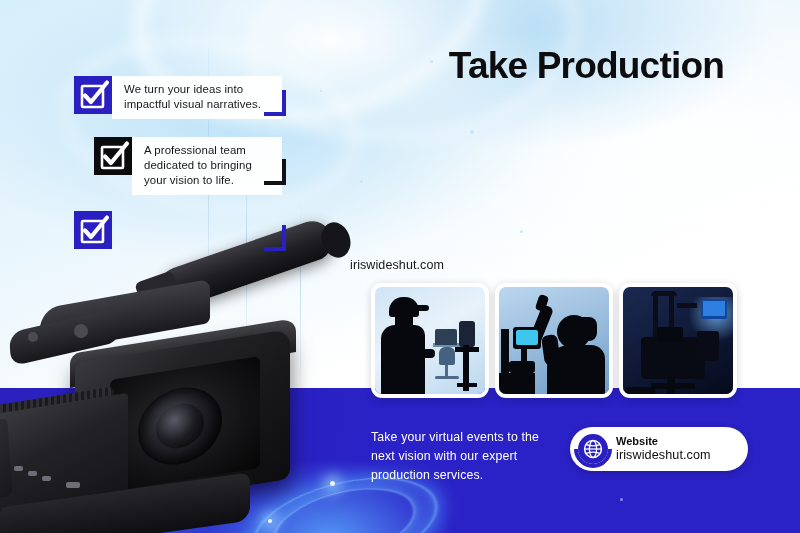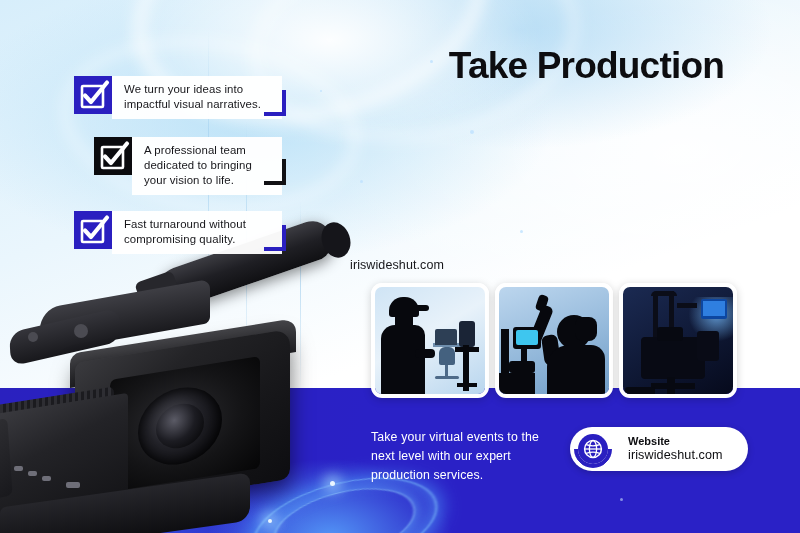--- a/index.html
+++ b/index.html
@@ -224,21 +224,21 @@
     border-radius:50%;
     border:4px solid #2a1fc0;
     border-top-color:transparent; border-right-color:transparent;
     transform:rotate(-45deg);
   }
   .globe {
     position:absolute; left:8px; top:7px; width:30px; height:30px;
     border-radius:50%; background:#2a1fc0;
   }
   .globe svg { position:absolute; left:5px; top:5px; }
-  .web-txt { padding-left:2px;margin-left:12px; }
+  .web-txt { padding-left:2px; }
   .web-t1 { font-size:11px; font-weight:700; color:#0d0d10; line-height:1.15; }
   .web-t2 { font-size:12.6px; font-weight:400; color:#0d0d10; line-height:1.2; letter-spacing:0.1px; }
 </style>
 </head>
 <body>
 
 <div class="canvas">
 
   <div class="bg-top">
     <div class="swirl a"></div>
@@ -327,21 +327,20 @@
 
     <div class="feature" style="width:208px;">
       <div class="feature-row">
         <div class="chk">
           <div class="chk-bg" style="background:#2a1fc0;"></div>
           <svg width="38" height="38" viewBox="0 0 38 38">
             <rect x="8" y="10" width="21" height="21" fill="none" stroke="#fff" stroke-width="2.6" rx="1"></rect>
             <path d="M11 19.5 L17 26 L33 6.5" fill="none" stroke="#fff" stroke-width="4.2" stroke-linecap="round" stroke-linejoin="round"></path>
           </svg>
         </div>
-        <div class="feat-text">Fast turnaround without compromising quality.</div>
       </div>
       <div class="bracket" style="left:190px;top:14px;">
         <i class="v"></i>
           <i class="h"></i>
       </div>
     </div>
 
   </div>
 
   <div class="headline">
@@ -410,21 +409,21 @@
         <div class="sil" style="left:34px;top:40px;width:26px;height:14px;background:#070911;border-radius:3px;"></div>
 
         <div class="sil" style="left:44px;top:90px;width:8px;height:25px;background:#070911;"></div>
         <div class="sil" style="left:28px;top:96px;width:44px;height:6px;background:#070911;"></div>
         <div class="sil" style="left:2px;top:100px;width:30px;height:15px;background:#070911;border-radius:3px;"></div>
       </div>
     </div>
 
   </div>
 
-  <div class="tagline">Take your virtual events to the next level with our expert production services.</div>
+  <div class="tagline">Take your virtual events to the next vision with our expert production services.</div>
 
   <div class="web-badge">
     <div class="globe-wrap">
       <div class="globe-tail"></div>
       <div class="globe">
         <svg width="20" height="20" viewBox="0 0 20 20">
           <circle cx="10" cy="10" r="8.4" fill="none" stroke="#fff" stroke-width="1.5"></circle>
           <ellipse cx="10" cy="10" rx="3.6" ry="8.4" fill="none" stroke="#fff" stroke-width="1.3"></ellipse>
           <line x1="1.6" y1="10" x2="18.4" y2="10" stroke="#fff" stroke-width="1.3"></line>
           <path d="M3.2 5.6 Q10 8 16.8 5.6" fill="none" stroke="#fff" stroke-width="1.2"></path>

